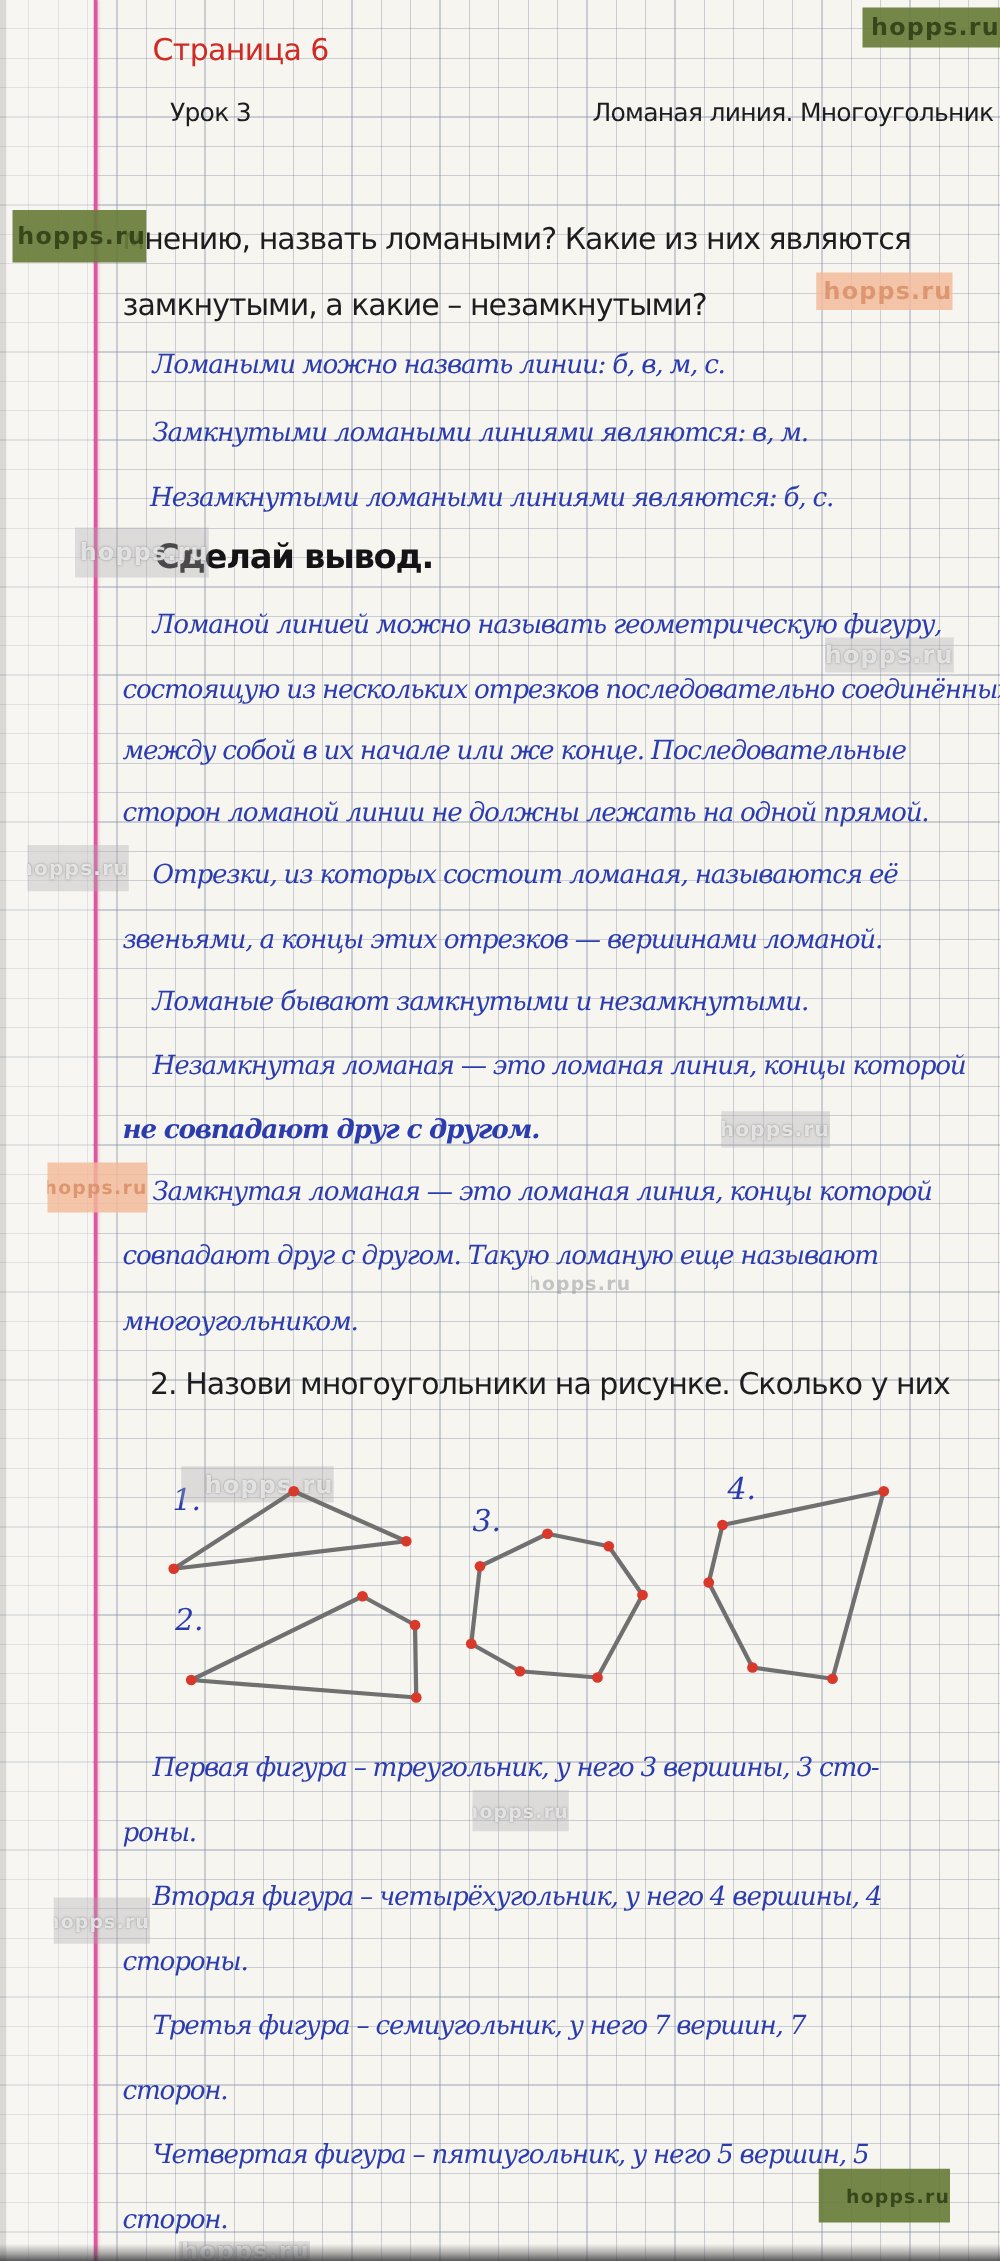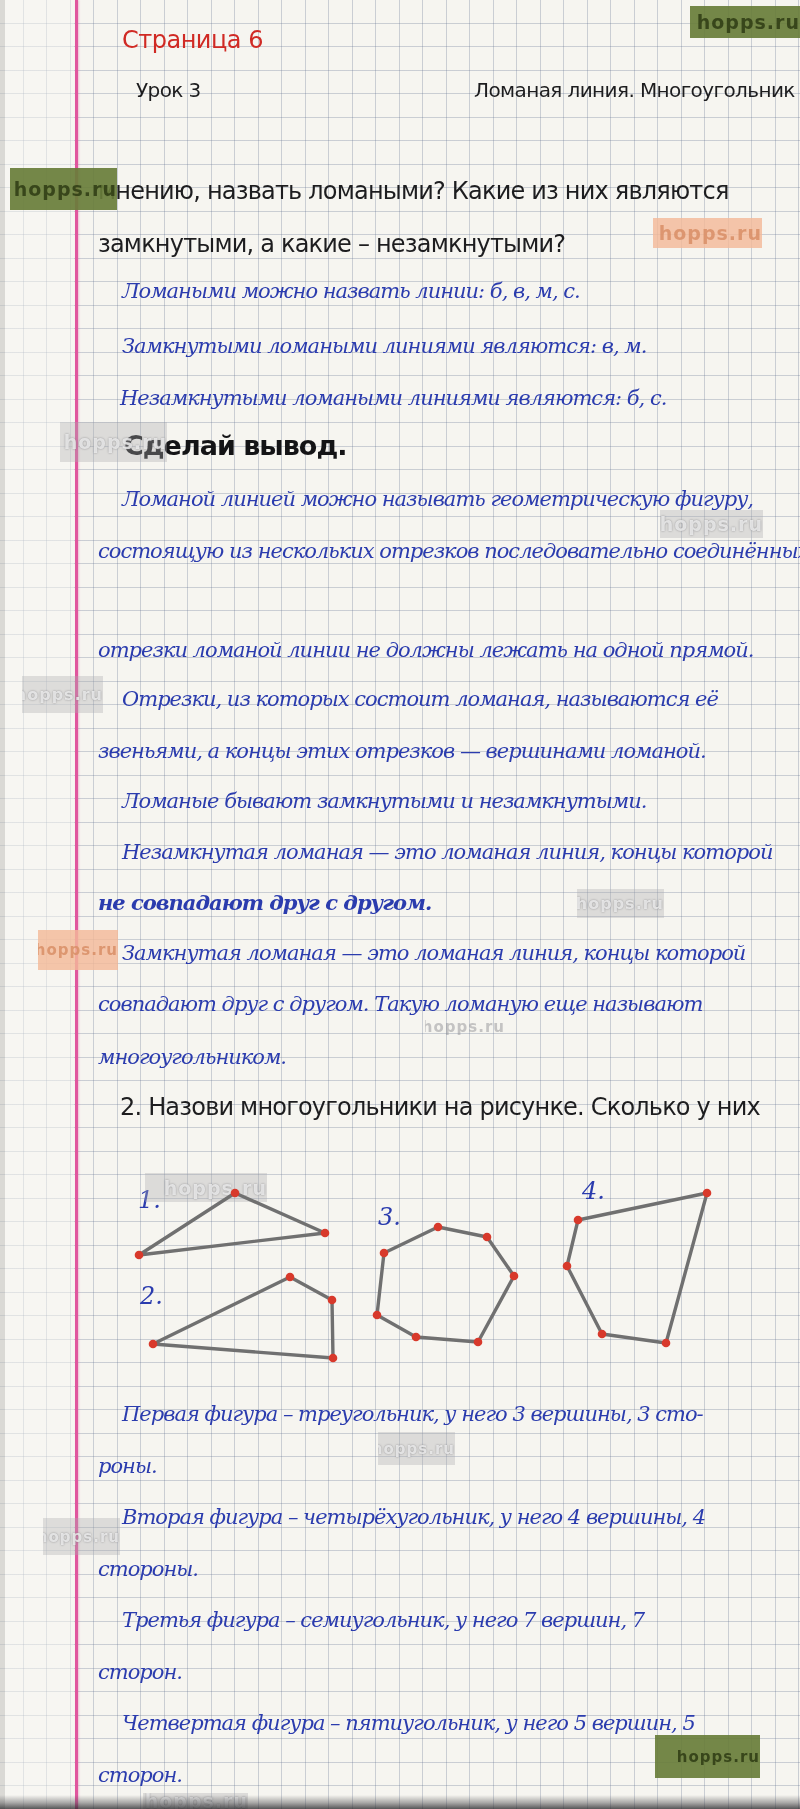--- a/index.html
+++ b/index.html
@@ -44,21 +44,22 @@
   <div class="t black" style="left:98px;top:177px;">мнению, назвать ломаными? Какие из них являются</div>
   <div class="t black" style="left:98px;top:230px;">замкнутыми, а какие – незамкнутыми?</div>
 
   <div class="t blue" style="left:122px;top:279px;">Ломаными можно назвать линии: б, в, м, с.</div>
   <div class="t blue" style="left:122px;top:334px;">Замкнутыми ломаными линиями являются: в, м.</div>
   <div class="t bold" style="left:124px;top:430px;">Сделай вывод.</div>
 
   <div class="t blue" style="left:120px;top:386px;">Незамкнутыми ломаными линиями являются: б, с.</div>
   <div class="t blue" style="left:122px;top:487px;">Ломаной линией можно называть геометрическую фигуру,</div>
   <div class="t blue" style="left:98px;top:539px;">состоящую из нескольких отрезков последовательно соединённых</div>
-  <div class="t blue" style="left:98px;top:638px;">отрезки ломаной линии не должны лежать на одной прямой.</div>
+  <div class="t blue" style="left:98px;top:588px;">между собой в их начале или же конце. Последовательные</div>
+  <div class="t blue" style="left:98px;top:638px;">сторон ломаной линии не должны лежать на одной прямой.</div>
   <div class="t blue" style="left:122px;top:687px;">Отрезки, из которых состоит ломаная, называются её</div>
   <div class="t blue" style="left:98px;top:739px;">звеньями, а концы этих отрезков — вершинами ломаной.</div>
   <div class="t blue" style="left:122px;top:789px;">Ломаные бывают замкнутыми и незамкнутыми.</div>
   <div class="t blue" style="left:122px;top:840px;">Незамкнутая ломаная — это ломаная линия, концы которой</div>
   <div class="t blue" style="left:98px;top:890px;font-weight:bold;">не совпадают друг с другом.</div>
   <div class="t blue" style="left:122px;top:941px;">Замкнутая ломаная — это ломаная линия, концы которой</div>
   <div class="t blue" style="left:98px;top:992px;">совпадают друг с другом. Такую ломаную еще называют</div>
   <div class="t blue" style="left:98px;top:1045px;">многоугольником.</div>
 
   <div class="t black" style="left:120px;top:1093px;">2. Назови многоугольники на рисунке. Сколько у них</div>

